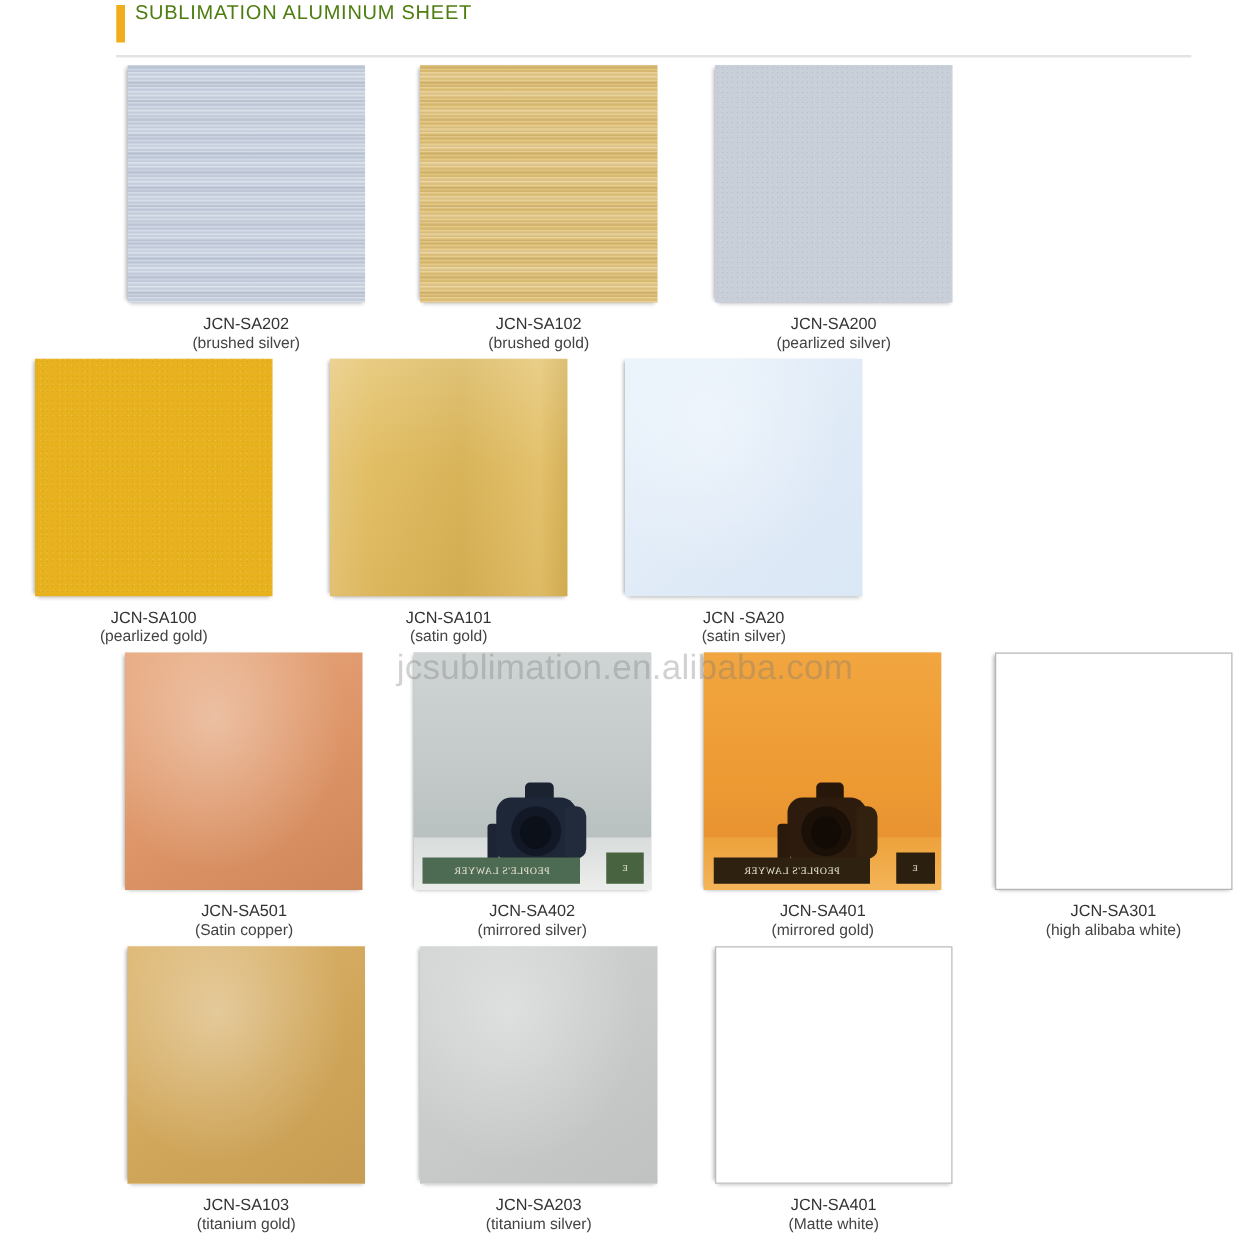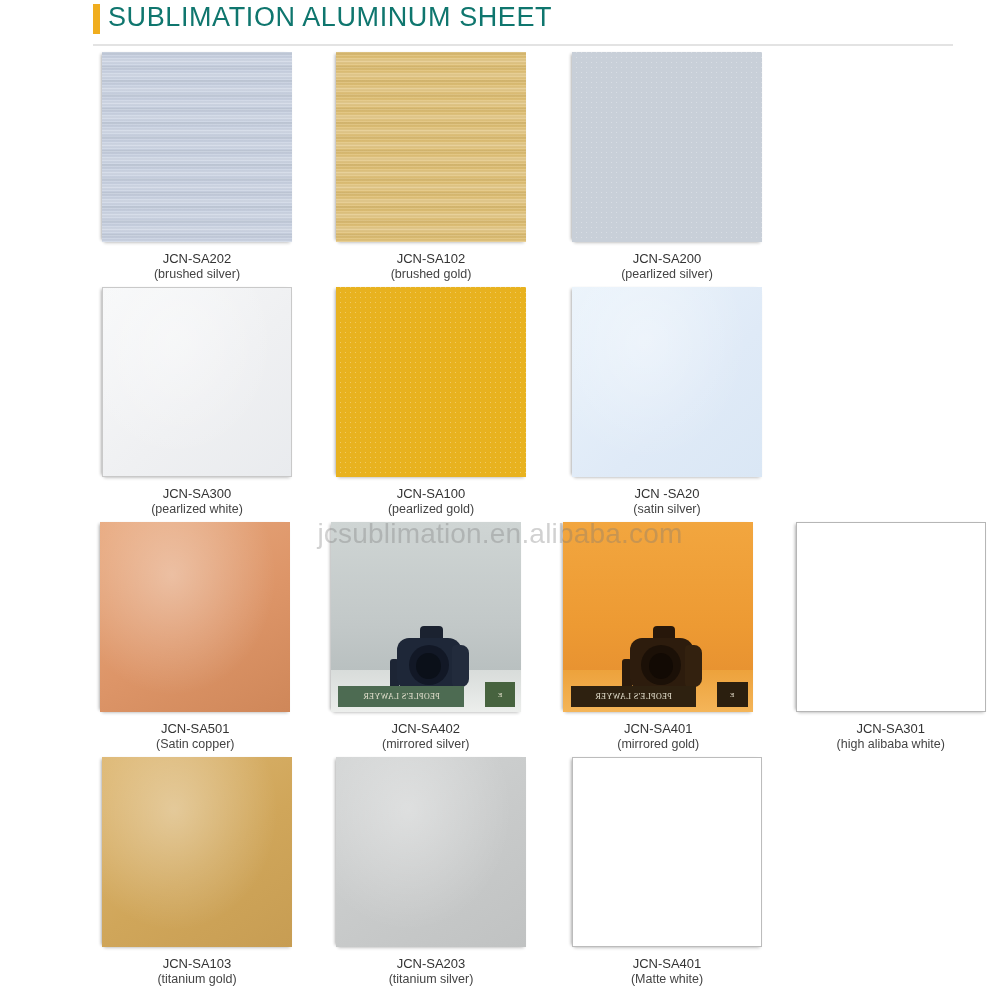--- a/index.html
+++ b/index.html
@@ -28,23 +28,23 @@
     left: 93px;
     top: 4px;
     width: 7px;
     height: 30px;
     background: #f0ad1e;
   }
   .header-title {
     position: absolute;
     left: 108px;
     top: 2px;
-    font-size: 27px;
+    font-size: 16px;
     letter-spacing: 0.6px;
-    color: #0f766e;
+    color: #4d7c0f;
     font-weight: 400;
     white-space: nowrap;
   }
   .header-rule {
     position: absolute;
     left: 93px;
     top: 44px;
     width: 860px;
     height: 2px;
     background: #e3e3e3;
@@ -302,36 +302,36 @@
       <div class="swatch speckle" style="background:#c8cfd8;"></div>
       <div class="caption">
         <div class="code">JCN-SA200</div>
         <div class="desc">(pearlized silver)</div>
       </div>
     </div>
   </div>
 
   <div class="row">
 
-    <div class="cell c0">
-      <div class="swatch bordered soft-sheen" style="background:linear-gradient(135deg,#f7f8f9 0%,#eff0f2 55%,#e9ebee 100%);"></div>
-      <div class="caption">
-        <div class="code">JCN-SA300</div>
-        <div class="desc">(pearlized white)</div>
-      </div>
-    </div>
 
     <div class="cell c1">
       <div class="swatch speckle" style="background:#e8b21f;"></div>
       <div class="caption">
         <div class="code">JCN-SA100</div>
         <div class="desc">(pearlized gold)</div>
       </div>
     </div>
 
+    <div class="cell c2">
+      <div class="swatch satin-v" style="background:linear-gradient(to bottom,#e7c97b 0%,#e0ba5c 45%,#dbb354 100%);"></div>
+      <div class="caption">
+        <div class="code">JCN-SA101</div>
+        <div class="desc">(satin gold)</div>
+      </div>
+    </div>
 
     <div class="cell c3">
       <div class="swatch soft-sheen" style="background:linear-gradient(135deg,#eaf3fb 0%,#dfeaf7 60%,#dae7f5 100%);"></div>
       <div class="caption">
         <div class="code">JCN -SA20</div>
         <div class="desc">(satin silver)</div>
       </div>
     </div>
   </div>
 

